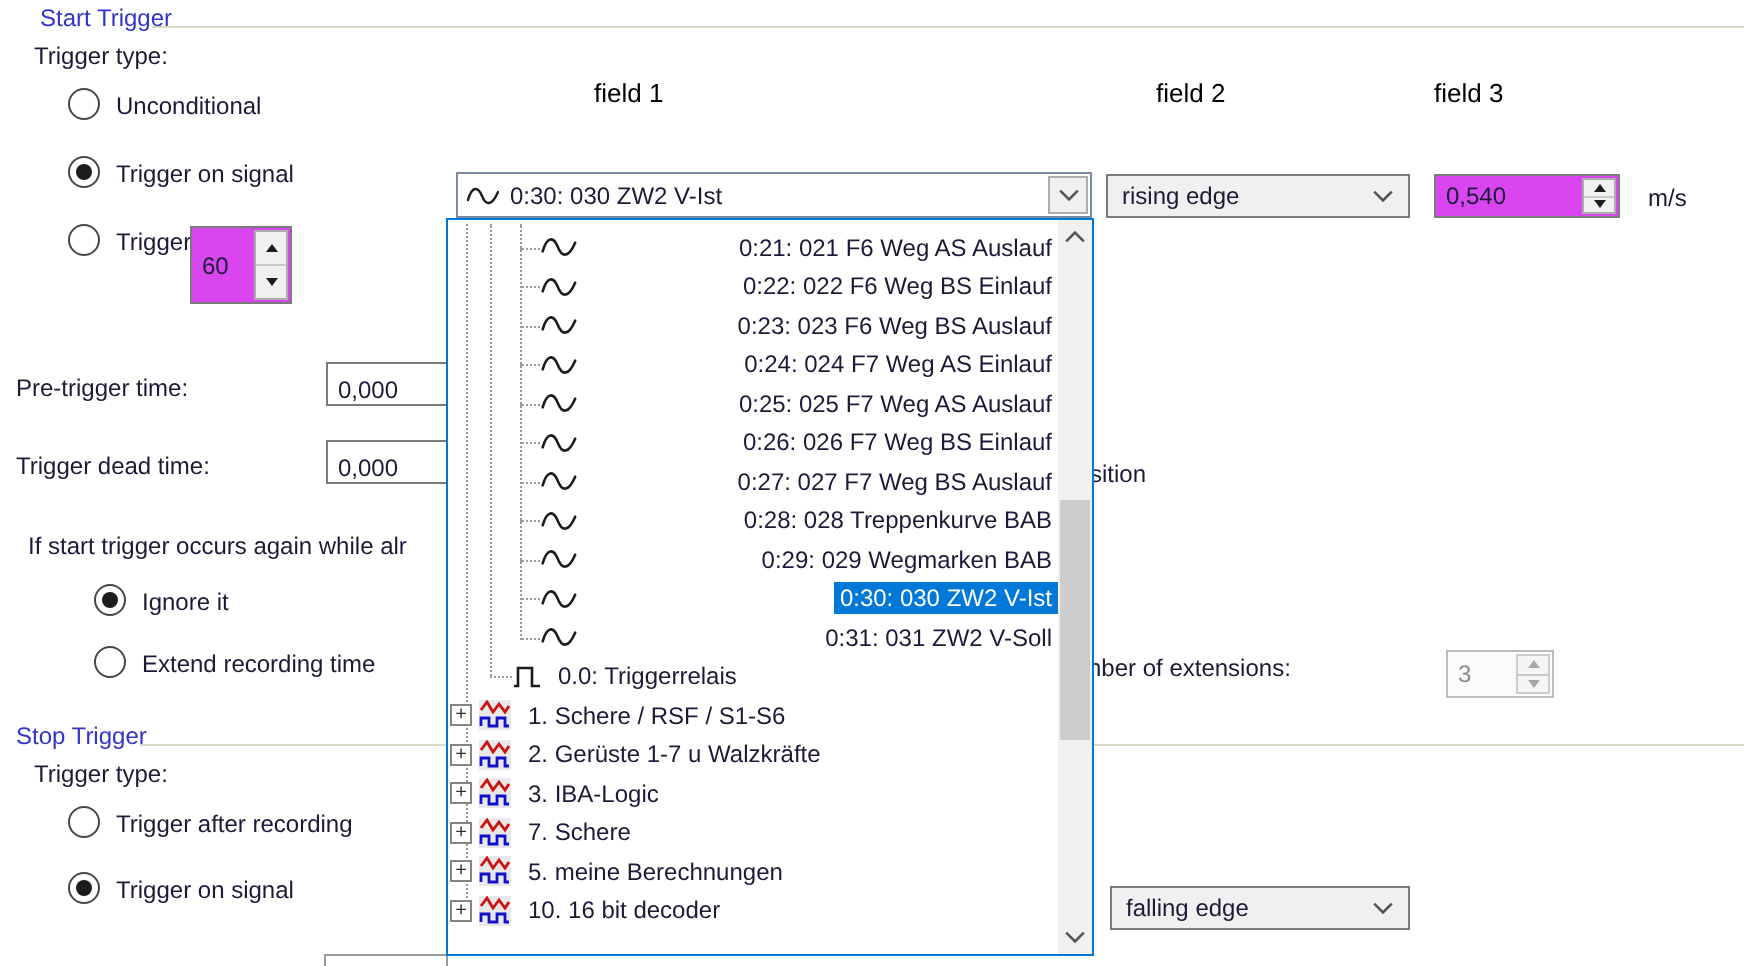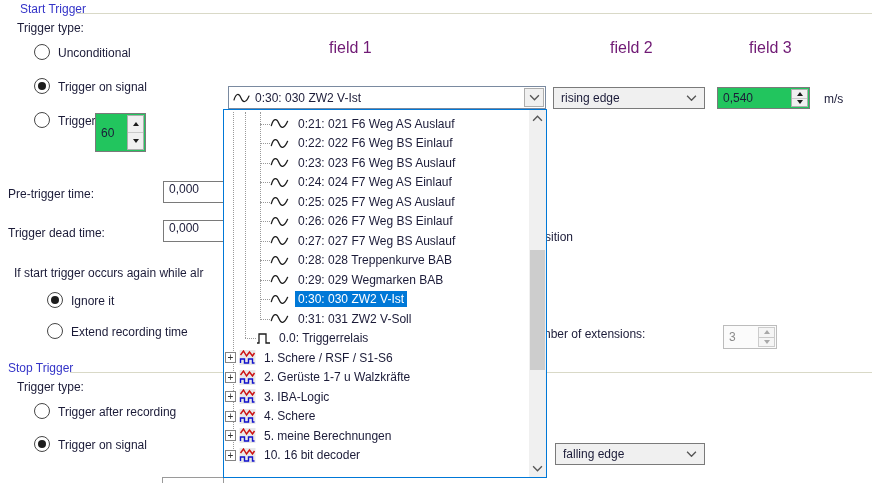--- a/index.html
+++ b/index.html
@@ -1,30 +1,30 @@
 <!DOCTYPE html>
 <html><head>
 <meta charset="utf-8">
 <style>
   html,body{margin:0;padding:0;background:#fff;}
   .canvas{position:relative;width:872px;height:483px;background:#ffffff;overflow:hidden;
           font-family:"Liberation Sans",sans-serif;font-size:12px;color:#1b1b38;}
   .abs{position:absolute;white-space:nowrap;}
   .grp-title{color:#3434c8;}
   .gline{position:absolute;height:0;border-top:1px solid #d9d9c7;}
-  .red-lbl{position:absolute;color:#701a75;font-size:16px;white-space:nowrap;margin-left:32px;}
+  .red-lbl{position:absolute;color:#000000;font-size:13px;white-space:nowrap;}
 
   
   .rrow{position:absolute;display:flex;align-items:flex-end;gap:8px;cursor:default;}
   .radio{width:14px;height:14px;border:1px solid #464646;border-radius:50%;background:#fff;flex:none;position:relative;}
   .radio.sel::after{content:"";position:absolute;inset:3px;border-radius:50%;background:#1c1c1c;}
 
   
-  .tbox{position:absolute;background:#fff;border:1px solid #7a7a7a;display:flex;align-items:flex-start;padding-left:5px;box-sizing:border-box;}
-  .spin{position:absolute;background:#22c55e;border:1px solid #7a7a7a;box-sizing:border-box;}
+  .tbox{position:absolute;background:#fff;border:1px solid #7a7a7a;display:flex;align-items:flex-end;padding-left:5px;box-sizing:border-box;}
+  .spin{position:absolute;background:#d946ef;border:1px solid #7a7a7a;box-sizing:border-box;}
   .spin .spinval{position:absolute;left:5px;top:50%;transform:translateY(-50%);}
   .spinbtns{position:absolute;right:1px;top:1px;bottom:1px;width:17px;background:#f0f0f0;border:1px solid #adadad;display:flex;flex-direction:column;box-sizing:border-box;}
   .sb{flex:1;display:flex;align-items:center;justify-content:center;}
   .sb.up{border-bottom:1px solid #c9c9c9;}
   .tri-up{width:0;height:0;border-left:3.5px solid transparent;border-right:3.5px solid transparent;border-bottom:4px solid #1c1c1c;}
   .tri-dn{width:0;height:0;border-left:3.5px solid transparent;border-right:3.5px solid transparent;border-top:4px solid #1c1c1c;}
   .spin.disabled{border-color:#bcbcbc;background:#fbfbfb;color:#8a8a8a;}
   .spin.disabled .spinbtns{background:#f5f5f5;border-color:#cccccc;}
   .spin.disabled .tri-up{border-bottom-color:#a8a8a8;}
   .spin.disabled .tri-dn{border-top-color:#a8a8a8;}
@@ -36,21 +36,21 @@
   .combo-flat .chev-wrap{position:absolute;right:7px;top:50%;transform:translateY(-50%);}
   .chev{width:11px;height:7px;display:block;}
 
   
   .ddlist{position:absolute;left:223px;top:109px;width:324px;height:369px;background:#fff;border:1px solid #0078d7;box-sizing:border-box;z-index:10;}
   .ddinner{position:absolute;left:0;top:2px;right:17px;bottom:0;overflow:hidden;}
   .drow{position:relative;height:19.5px;display:flex;align-items:center;}
   .drow .ic{flex:none;margin-right:5px;}
   .drow .lbl{padding:1px 3px;white-space:nowrap;}
   .drow.sel .lbl{background:#0078d7;color:#fff;}
-  .drow.leaf{padding-left:46px;}
+  .drow.leaf{padding-left:46px;justify-content:space-between;}
   .drow.pulse{padding-left:33px;}
   .drow.group{padding-left:1px;}
   .drow.leaf::before{content:"";position:absolute;left:36px;width:10px;top:9.5px;border-top:1px dotted #9a9a9a;}
   .drow.pulse::before{content:"";position:absolute;left:21px;width:11px;top:9.5px;border-top:1px dotted #9a9a9a;}
   .tline{position:absolute;top:0;width:0;border-left:1px dotted #9a9a9a;}
   .plus{width:11px;height:11px;border:1px solid #848484;background:#fff;color:#333;font-size:10px;line-height:9px;text-align:center;flex:none;margin-right:3px;box-sizing:border-box;}
 
   
   .sbar{position:absolute;right:0;top:0;bottom:0;width:17px;background:#f0f0f0;}
   .sbtn{position:absolute;left:0;width:17px;height:17px;display:flex;align-items:center;justify-content:center;}
@@ -312,21 +312,21 @@
         <svg class="ic" width="17" height="15">
             <use href="#icn-group"></use>
           </svg>
         <span class="lbl">3. IBA-Logic</span>
       </div>
       <div class="drow group">
         <span class="plus">+</span>
         <svg class="ic" width="17" height="15">
             <use href="#icn-group"></use>
           </svg>
-        <span class="lbl">4. Schere</span>
+        <span class="lbl">7. Schere</span>
       </div>
       <div class="drow group">
         <span class="plus">+</span>
         <svg class="ic" width="17" height="15">
             <use href="#icn-group"></use>
           </svg>
         <span class="lbl">5. meine Berechnungen</span>
       </div>
       <div class="drow group">
         <span class="plus">+</span>

